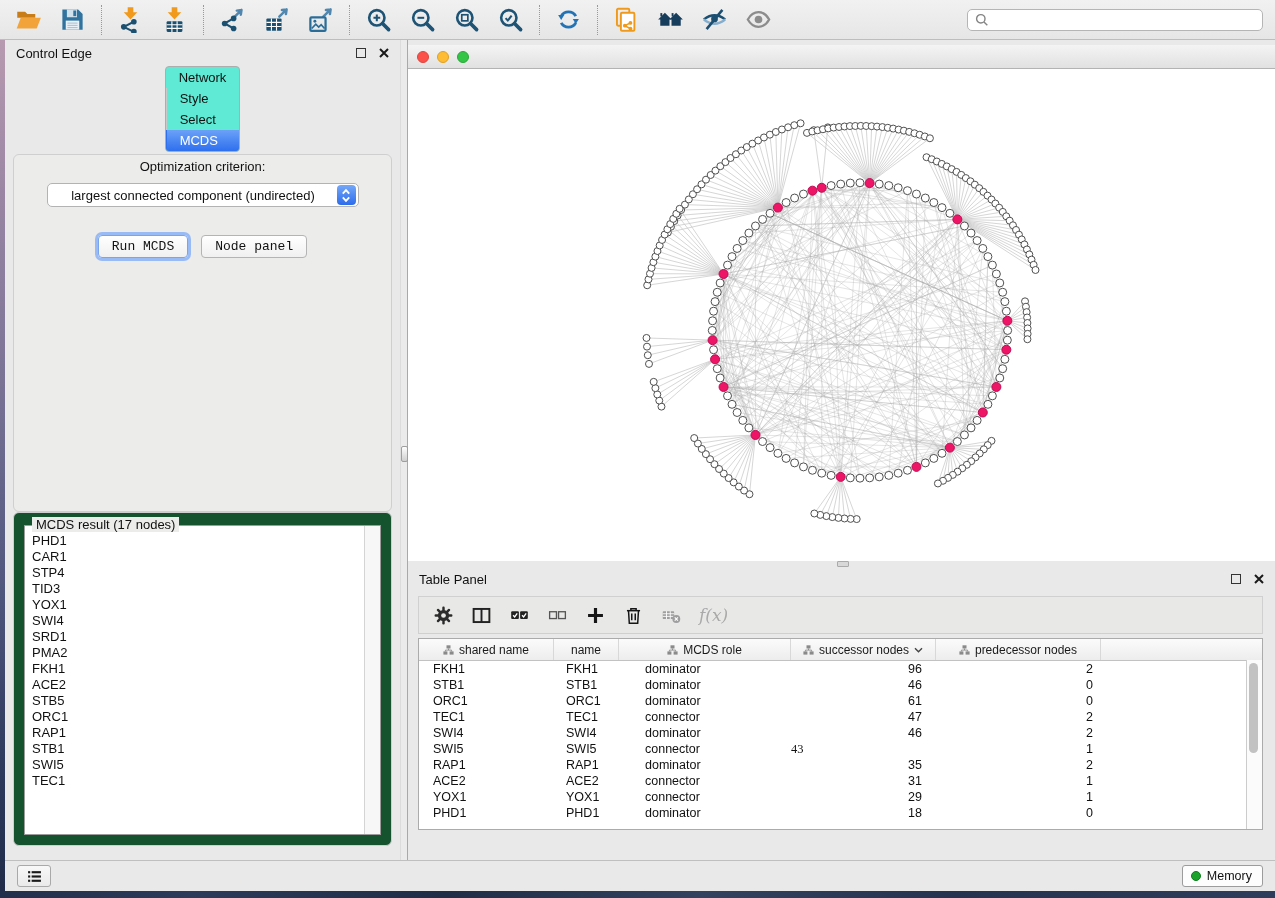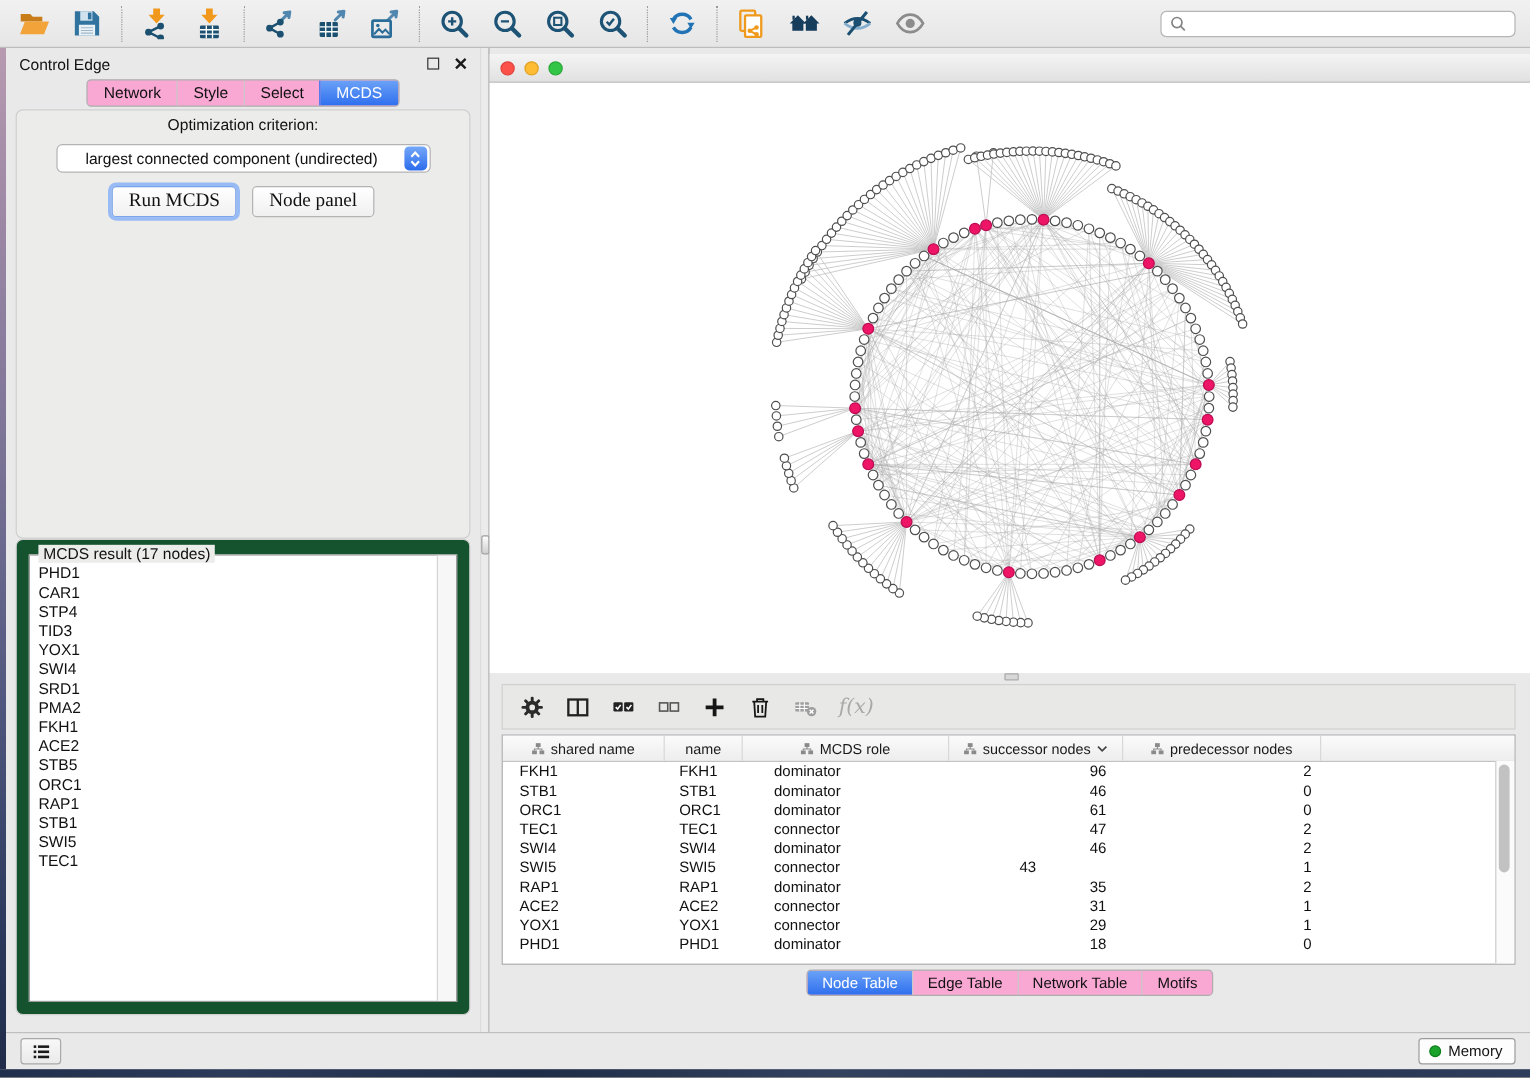--- a/index.html
+++ b/index.html
@@ -31,38 +31,38 @@
                background:linear-gradient(90deg,#222f4c,#2c3b5a 15%,#1f2d47 35%,#33425f 55%,#253350 75%,#2e3d5b 100%); }
 
   
   .control-panel { position:absolute; left:5px; top:0; width:395px; height:820px;
                    background:#e9e9e9; display:flex; flex-direction:column; box-sizing:border-box; }
   .panel-header { height:26px; display:flex; align-items:center; padding:0 11px; font-size:13px; color:#111; }
   .ph-title { flex:1; }
   .win-float { width:8px; height:8px; border:1.5px solid #333; display:inline-block; margin-right:13px; }
   .win-close svg { width:10px; height:10px; display:block; }
 
-  .seg { display:inline-flex; border:1px solid #adadad; border-radius:4px; background:#f9a8d4; overflow:hidden; }
+  .seg { display:inline-flex; border:1px solid #adadad; border-radius:4px; background:#5eead4; overflow:hidden;flex-direction:column; }
   .seg-item { padding:3px 13px; font-size:13px; color:#111; border-left:1px solid #c9c9c9; cursor:default; }
   .seg-item:first-child { border-left:none; }
   .seg-item.active { background:linear-gradient(#6ba2f7,#2e6fee); color:#fff; border-left-color:#2e6fee; }
   .cp-tabs { display:flex; justify-content:center; margin-top:0; }
 
   .cp-box1 { margin:2px 8px 0; border:1px solid #cfcfcf; border-radius:6px; background:#ececeb;
              height:358px; box-sizing:border-box; text-align:center; }
   .opt-label { margin-top:4px; font-size:13px; color:#111; }
   .select-wrap { margin:9px auto 0; width:312px; height:24px; border:1px solid #b3b3b3; border-radius:5px;
                  background:#fff; display:flex; align-items:center; box-sizing:border-box; padding:0 2px; }
   .select-value { flex:1; font-size:13px; text-align:center; white-space:nowrap; color:#111; }
   .select-stepper { width:19px; height:20px; border-radius:4px; flex:none;
                     background:linear-gradient(#74a8f8,#2c6cec);
                     display:flex; align-items:center; justify-content:center; }
   .btn-row { margin-top:11px; display:flex; justify-content:center; gap:13px; }
-  .mac-btn { font-size:16px; color:#111; padding:3px 13px; background:linear-gradient(#ffffff,#f0f0f0);
-             border:1px solid #b4b4b4; border-radius:4px; font-family:Liberation Serif, serif; }
+  .mac-btn { font-size:13px; color:#111; padding:3px 13px; background:linear-gradient(#ffffff,#f0f0f0);
+             border:1px solid #b4b4b4; border-radius:4px; font-family:Liberation Mono, monospace;margin-top:17px; }
   .mac-btn.focused { box-shadow:0 0 0 3px rgba(98,155,252,.6); border-color:#7aa4ec; }
 
   .cp-box2 { margin:0 8px 14px; border:1px solid #cfcfcf; border-radius:6px; background:#14532d;
              flex:1; display:flex; padding:12px 10px 10px; box-sizing:border-box; }
   .mcds-box { flex:1; border:1px solid #9b9b9b; background:#fff; position:relative; display:flex; }
   .mcds-title { position:absolute; top:-9px; left:7px; font-size:13px; color:#111;
                 background:#ececeb; padding:0 4px; }
   .mcds-list { flex:1; padding:7px 2px 2px 7px; font-size:13px; line-height:16px; color:#111; overflow:hidden; }
   .mcds-scroll { width:15px; border-left:1px solid #d4d4d4; background:#f7f7f7; }
 
@@ -1158,20 +1158,29 @@
               <circle cx="599.7" cy="252.3" r="4.5" fill="#ee1566" stroke="#bb0b52" stroke-width="1"></circle>
             </svg>
         </div>
       </div>
 
       <div class="hsplit">
         <div class="hsplit-handle"></div>
       </div>
 
       <div class="table-panel">
+        <div class="panel-header">
+          <span class="ph-title">Table Panel</span>
+          <span class="win-float"></span>
+          <span class="win-close">
+              <svg>
+                <use href="#i-close-x"></use>
+              </svg>
+            </span>
+        </div>
 
         <div class="tp-toolbar" id="tp-toolbar">
             <button class="tp-btn">
               <svg>
                 <use href="#i-table-settings-gear"></use>
               </svg>
             </button>
             <button class="tp-btn">
               <svg>
                 <use href="#i-toggle-columns"></use>
@@ -1273,21 +1282,21 @@
                 <div class="td" style="width: 135px; text-align: left; padding-left: 14px;">SWI4</div>
                 <div class="td" style="width: 65px; text-align: left; padding-left: 12px;">SWI4</div>
                 <div class="td" style="width: 172px; text-align: left; padding-left: 26px;">dominator</div>
                 <div class="td" style="width: 145px; text-align: right; padding-right: 14px;">46</div>
                 <div class="td" style="width: 165px; text-align: right; padding-right: 8px;">2</div>
               </div>
               <div class="tr">
                 <div class="td" style="width: 135px; text-align: left; padding-left: 14px;">SWI5</div>
                 <div class="td" style="width: 65px; text-align: left; padding-left: 12px;">SWI5</div>
                 <div class="td" style="width: 172px; text-align: left; padding-left: 26px;">connector</div>
-                <div class="td" style="width: 145px; text-align: center; padding-right: 14px;">43</div>
+                <div class="td" style="width: 145px; text-align: left; padding-right: 14px; font-family: Liberation Serif, serif;">43</div>
                 <div class="td" style="width: 165px; text-align: right; padding-right: 8px;">1</div>
               </div>
               <div class="tr">
                 <div class="td" style="width: 135px; text-align: left; padding-left: 14px;">RAP1</div>
                 <div class="td" style="width: 65px; text-align: left; padding-left: 12px;">RAP1</div>
                 <div class="td" style="width: 172px; text-align: left; padding-left: 26px;">dominator</div>
                 <div class="td" style="width: 145px; text-align: right; padding-right: 14px;">35</div>
                 <div class="td" style="width: 165px; text-align: right; padding-right: 8px;">2</div>
               </div>
               <div class="tr">
@@ -1310,28 +1319,20 @@
                 <div class="td" style="width: 172px; text-align: left; padding-left: 26px;">dominator</div>
                 <div class="td" style="width: 145px; text-align: right; padding-right: 14px;">18</div>
                 <div class="td" style="width: 165px; text-align: right; padding-right: 8px;">0</div>
               </div>
             </div>
           <div class="tb-scroll">
             <div class="tb-thumb"></div>
           </div>
         </div>
 
-        <div class="tp-tabs">
-          <div class="seg" id="tp-tabs-seg">
-              <div class="seg-item active">Node Table</div>
-              <div class="seg-item">Edge Table</div>
-              <div class="seg-item">Network Table</div>
-              <div class="seg-item">Motifs</div>
-            </div>
-        </div>
       </div>
     </div>
   </div>
 
   <div class="statusbar">
     <button class="sb-listbtn">
       <svg>
           <use href="#i-list"></use>
         </svg>
     </button>

